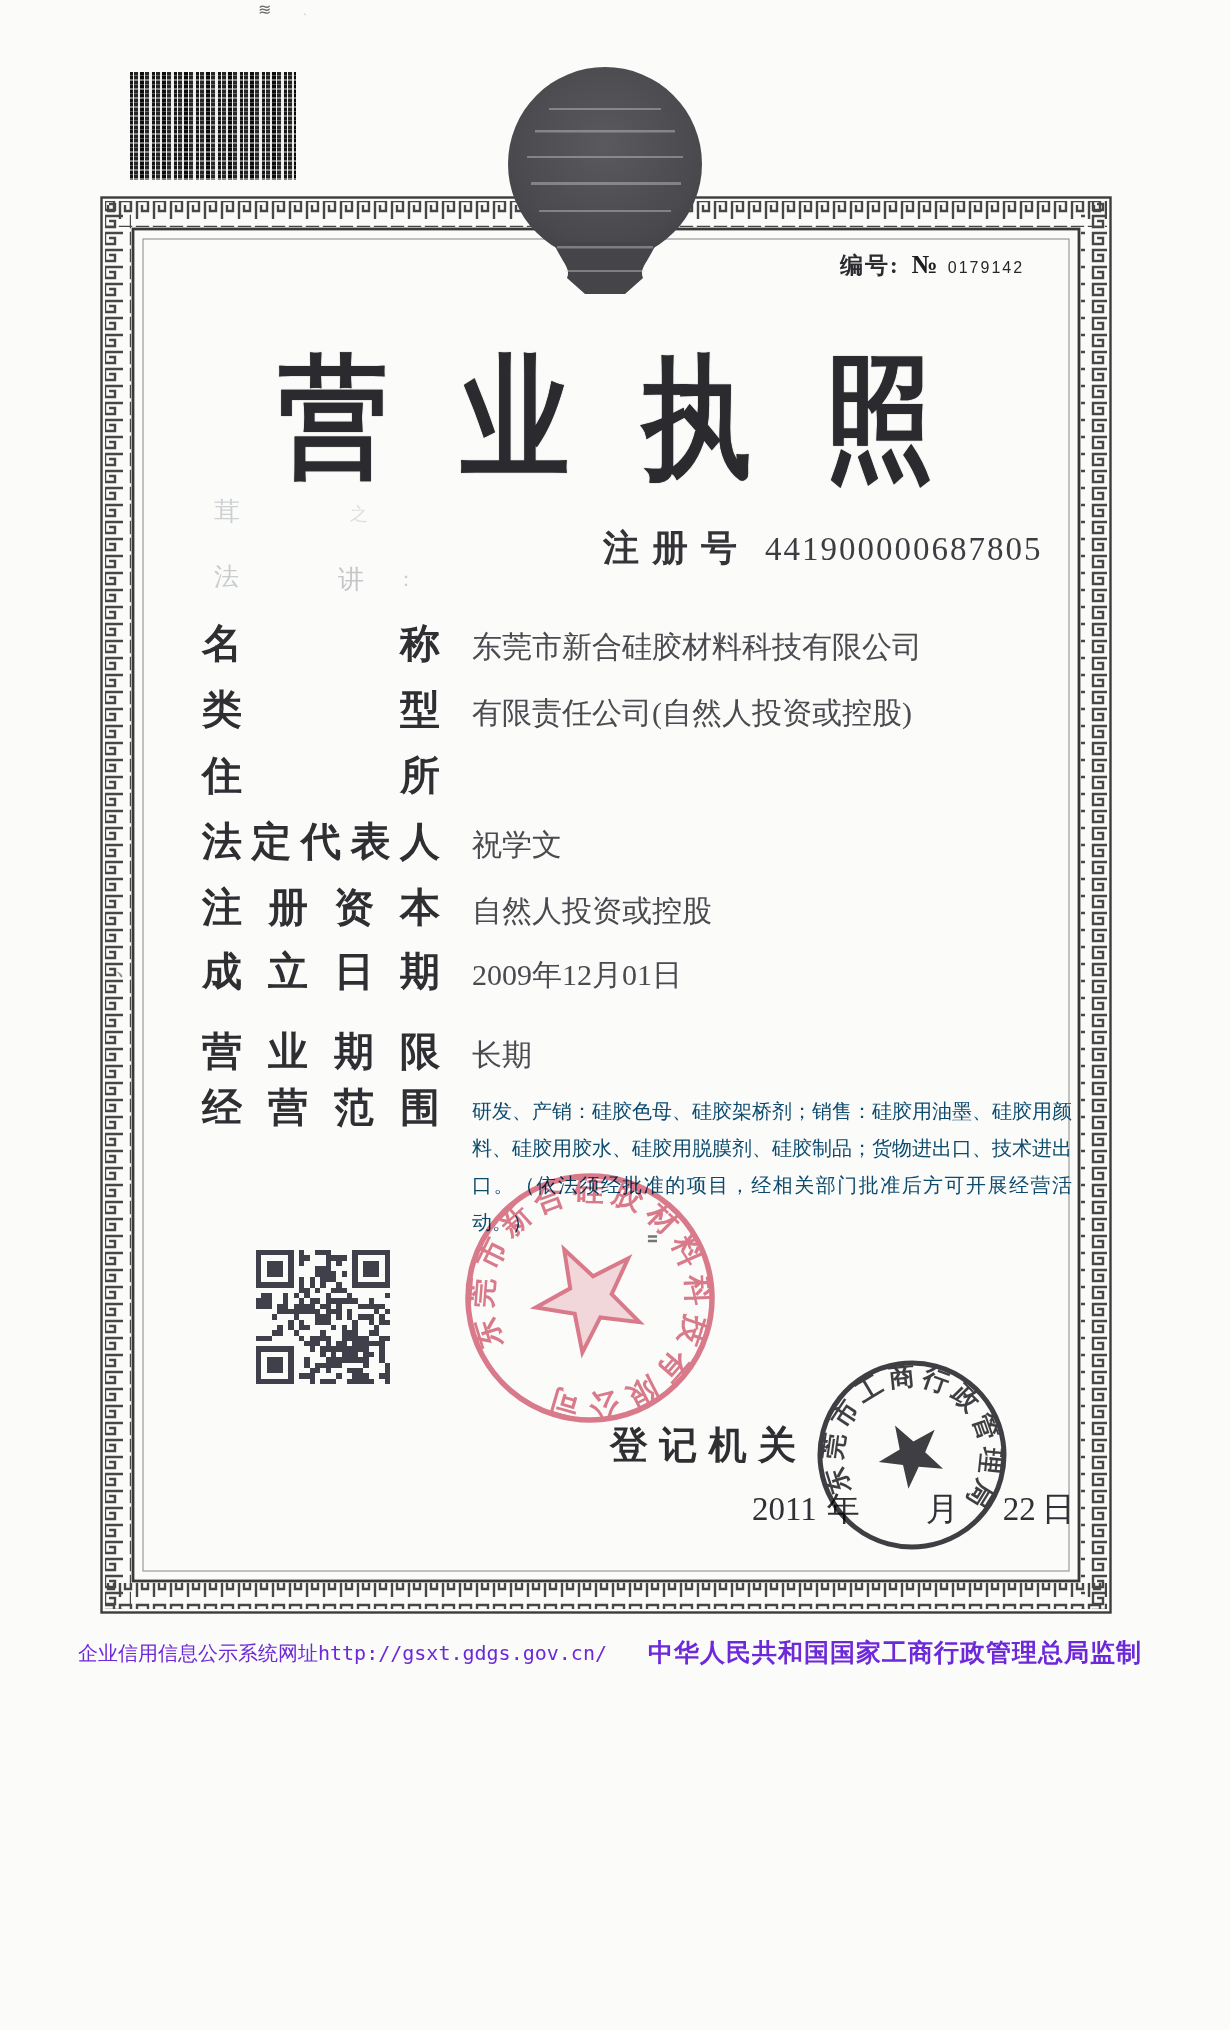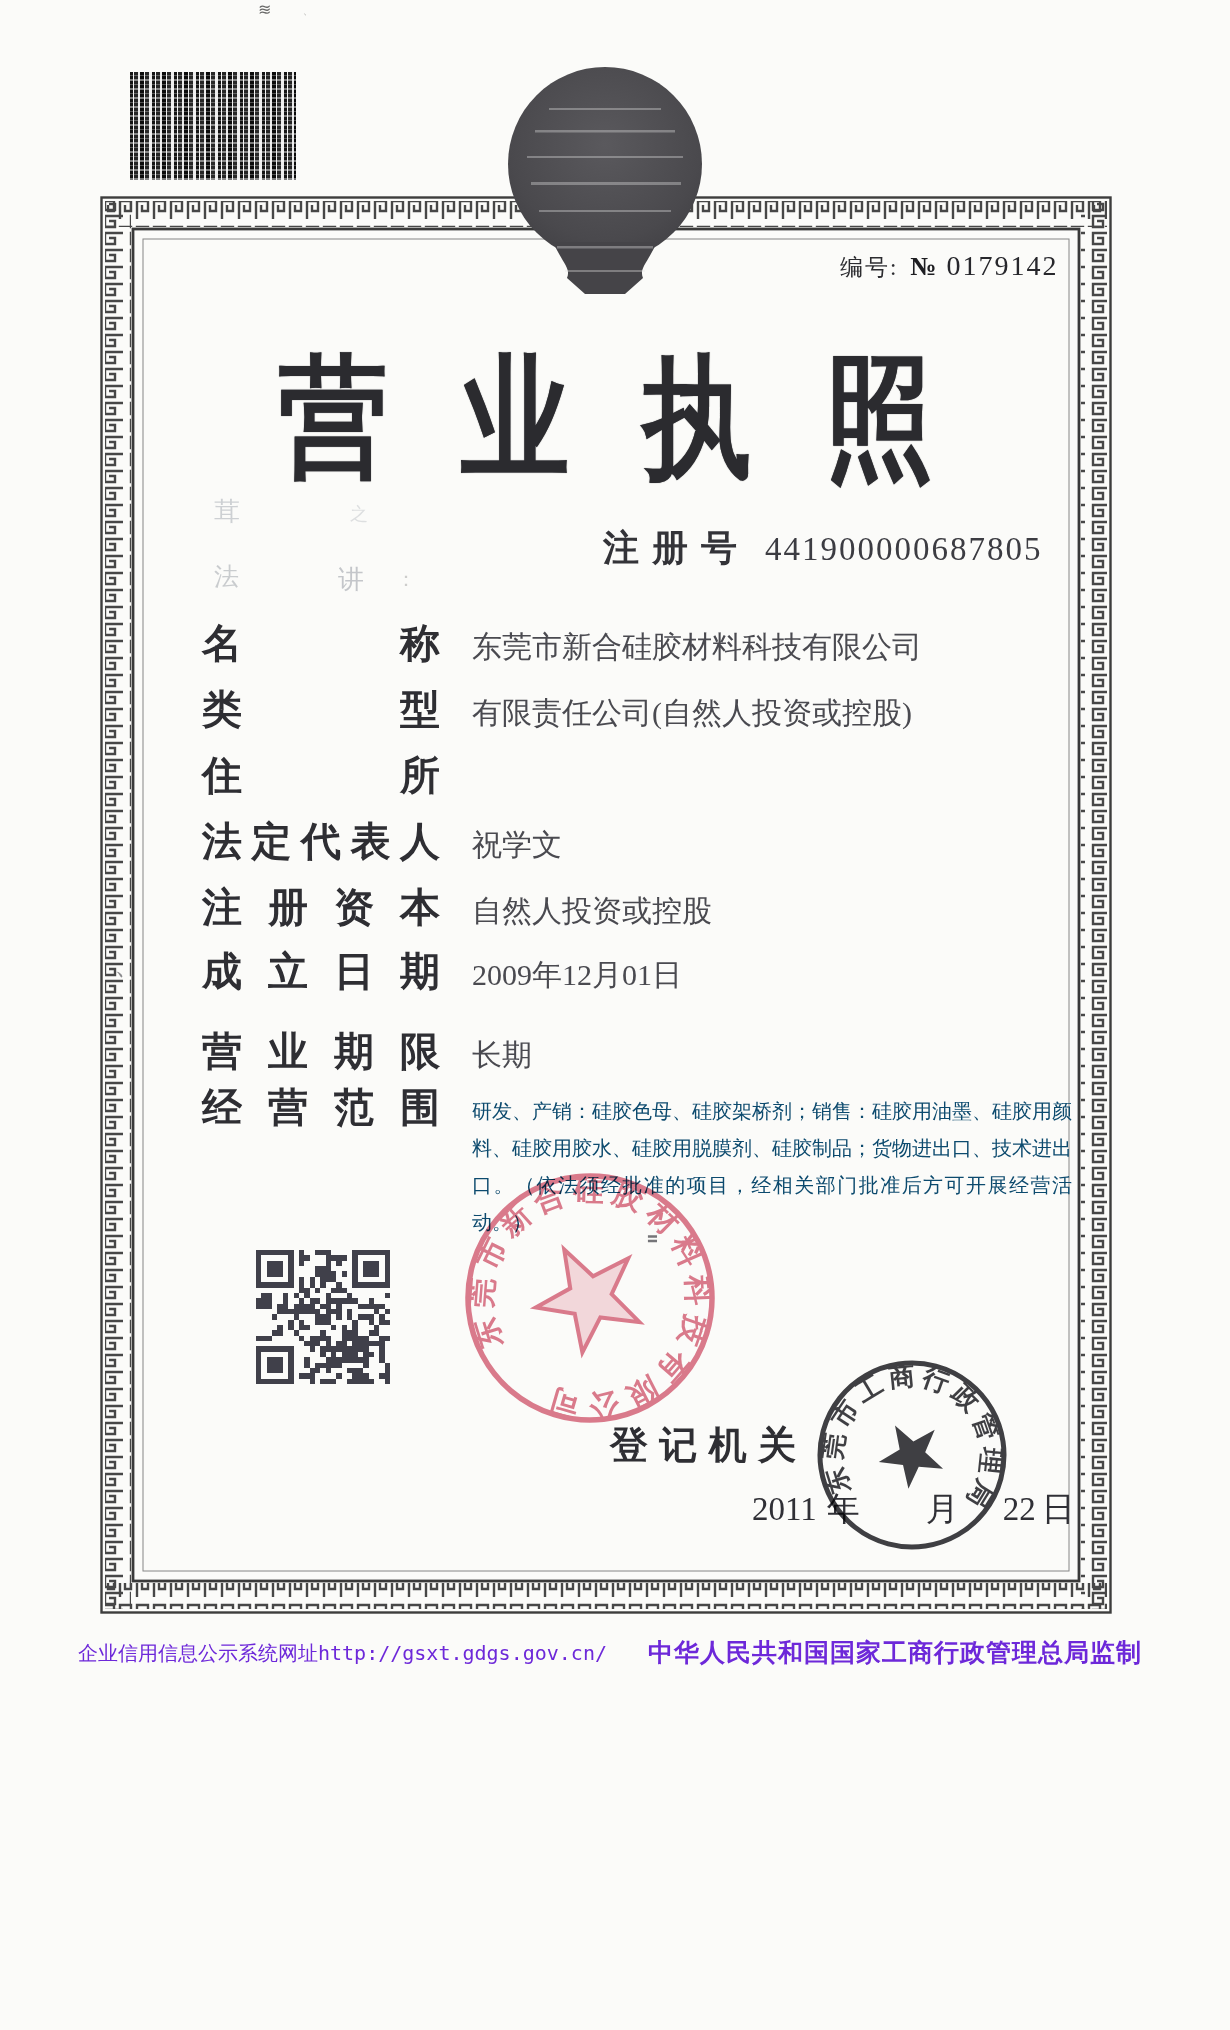--- a/index.html
+++ b/index.html
@@ -14,23 +14,23 @@
     filter:blur(.4px) contrast(102%);}
 
   
   .frame{position:absolute;left:100px;top:196px;}
 
   
   .emblem{position:absolute;left:505px;top:60px;}
 
   
   .serial{position:absolute;left:840px;top:250px;white-space:nowrap;}
-  .serial .lab{font-size:23px;letter-spacing:2px;color:#2c2c30;}
+  .serial .lab{font-size:23px;letter-spacing:2px;color:#2c2c30;font-weight:bold;}
   .serial .no{font-size:26px;font-weight:bold;margin-left:12px;color:#1e1e22;}
-  .serial .num{font-family:Liberation Serif, serif;font-size:28px;margin-left:10px;letter-spacing:2px;color:#27272c;}
+  .serial .num{font-family:Liberation Sans, sans-serif;font-size:16px;margin-left:10px;letter-spacing:2px;color:#27272c;}
 
   
   .title-row{position:absolute;left:100px;top:348px;width:1012px;display:flex;justify-content:center;gap:50px;
     font-family:"DejaVu Sans", sans-serif;font-weight:900;font-size:132px;line-height:1.05;color:#2b2b2f;
     text-shadow:0 0 1px #3a3a3e;}
   .title-row span{display:inline-block;transform:scaleX(.82);}
 
   
   .regno{position:absolute;left:603px;top:524px;display:flex;align-items:baseline;}
   .regno .lab{width:134px;font-size:36px;font-weight:bold;color:#333338;}

